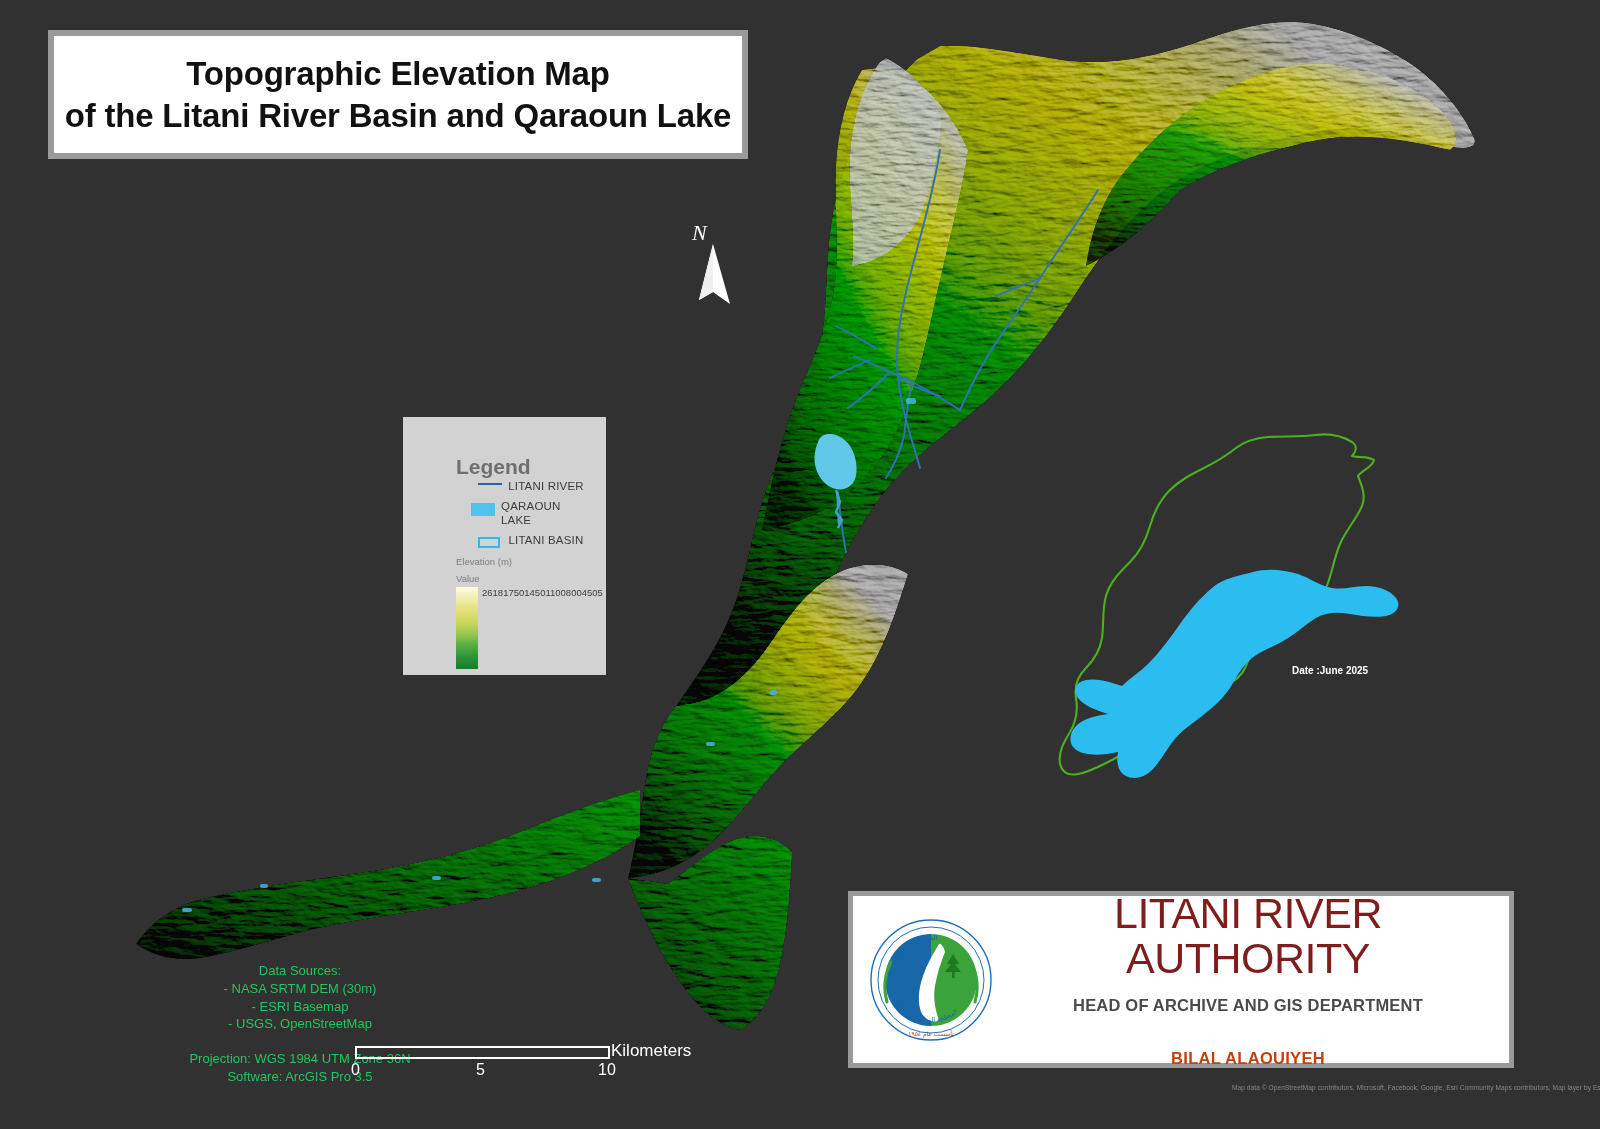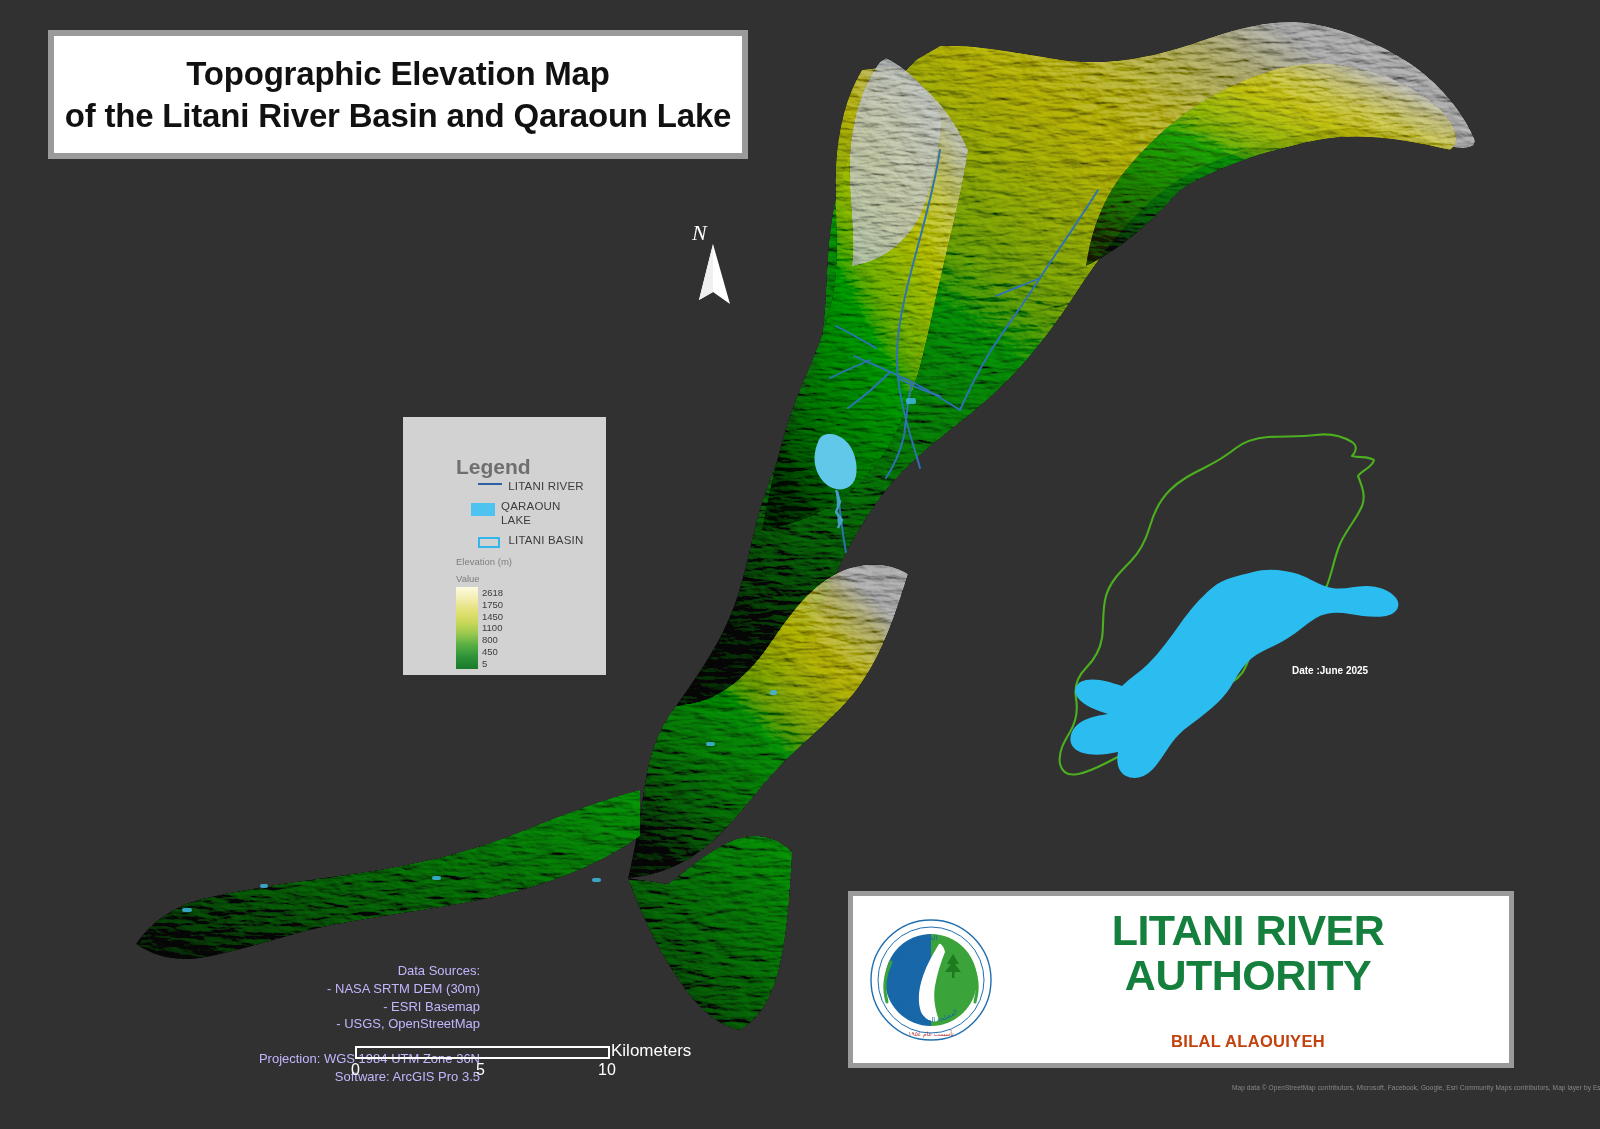--- a/index.html
+++ b/index.html
@@ -148,21 +148,21 @@
       #e4e17a 28%,
       #cdd95a 42%,
       #9ec94e 56%,
       #5bb044 70%,
       #2e9338 85%,
       #1a7a2c 100%);
   }
   #ramp-labels {
     margin-left: 4px;
     display: flex;
-    flex-direction: column;
+    flex-direction: row;
     justify-content: space-between;
     height: 82px;
   }
   #ramp-labels span {
     color: #3c3c3c;
     font-size: 9.5px;
     line-height: 11.6px;
   }
 
   
@@ -175,22 +175,22 @@
     font-weight: bold;
     white-space: nowrap;
   }
 
   
   #notes {
     position: absolute;
     left: 120px;
     top: 962px;
     width: 360px;
-    text-align: right;
-    color: #c4b5fd;
+    text-align: center;
+    color: #22c55e;
     font-size: 13px;
     line-height: 1.37;
   }
   #notes .block2 {
     margin-top: 17px;
   }
 
   
   #scalebar {
     position: absolute;
@@ -246,23 +246,23 @@
     height: 124px;
     margin-left: 16px;
     margin-right: 4px;
   }
   #authority-text {
     flex: 1;
     text-align: center;
     padding-right: 10px;
   }
   #authority-text .org {
-    color: #15803d;
+    color: #7f1d1d;
     font-size: 43px;
-    font-weight: bold;
+    font-weight: normal;
     letter-spacing: -0.5px;
     line-height: 1.05;
   }
   #authority-text .dept {
     color: #4a4a4a;
     font-size: 16.5px;
     font-weight: bold;
     margin-top: 15px;
     letter-spacing: 0.2px;
   }
@@ -555,19 +555,20 @@
       <text font-size="7" fill="#1867a8" font-family="'DejaVu Sans', sans-serif">
         <textPath href="#arcTop" startOffset="14%">الجمهورية اللبنانية</textPath>
       </text>
       <text font-size="6.5" fill="#1867a8" font-family="'DejaVu Sans', sans-serif">
         <textPath href="#arcBot" startOffset="10%">المصلحة الوطنية لنهر الليطاني</textPath>
       </text>
       <text x="62" y="118" font-size="6" fill="#b03030" text-anchor="middle" font-family="'DejaVu Sans', sans-serif">تأسست عام ١٩٥٤</text>
     </svg>
     <div id="authority-text">
       <div class="org">LITANI RIVER AUTHORITY</div>
+      <div class="dept">HEAD OF ARCHIVE AND GIS DEPARTMENT</div>
       <div class="person">BILAL ALAOUIYEH</div>
     </div>
   </div>
 
   <div id="attribution">Map data © OpenStreetMap contributors, Microsoft, Facebook, Google, Esri Community Maps contributors, Map layer by Esri</div>
 
 </div>
 
 </body></html>

